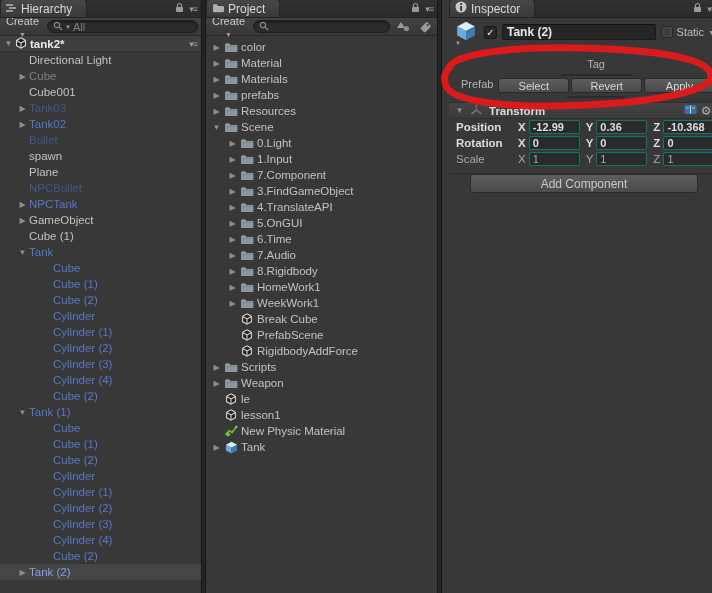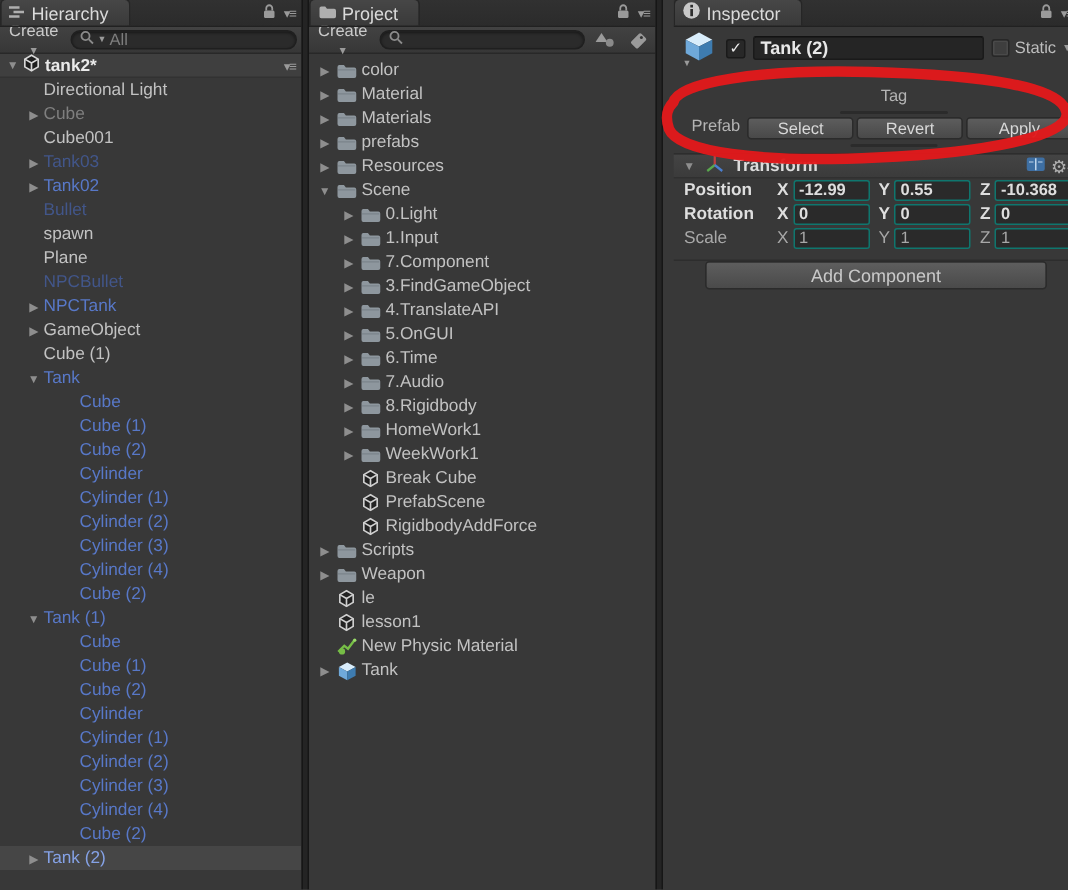--- a/index.html
+++ b/index.html
@@ -702,21 +702,21 @@
 
   <div id="transform-rows">
       <div class="trf-row">
         <span class="trf-label bold-t">Position</span>
         <span class="axis-group">
           <span class="axis-letter bold-t">X</span>
           <span class="vfield bold-t">-12.99</span>
         </span>
         <span class="axis-group">
           <span class="axis-letter bold-t">Y</span>
-          <span class="vfield bold-t">0.55</span>
+          <span class="vfield bold-t">0.36</span>
         </span>
         <span class="axis-group">
           <span class="axis-letter bold-t">Z</span>
           <span class="vfield bold-t">-10.368</span>
         </span>
       </div>
       <div class="trf-row">
         <span class="trf-label bold-t">Rotation</span>
         <span class="axis-group">
           <span class="axis-letter bold-t">X</span>

